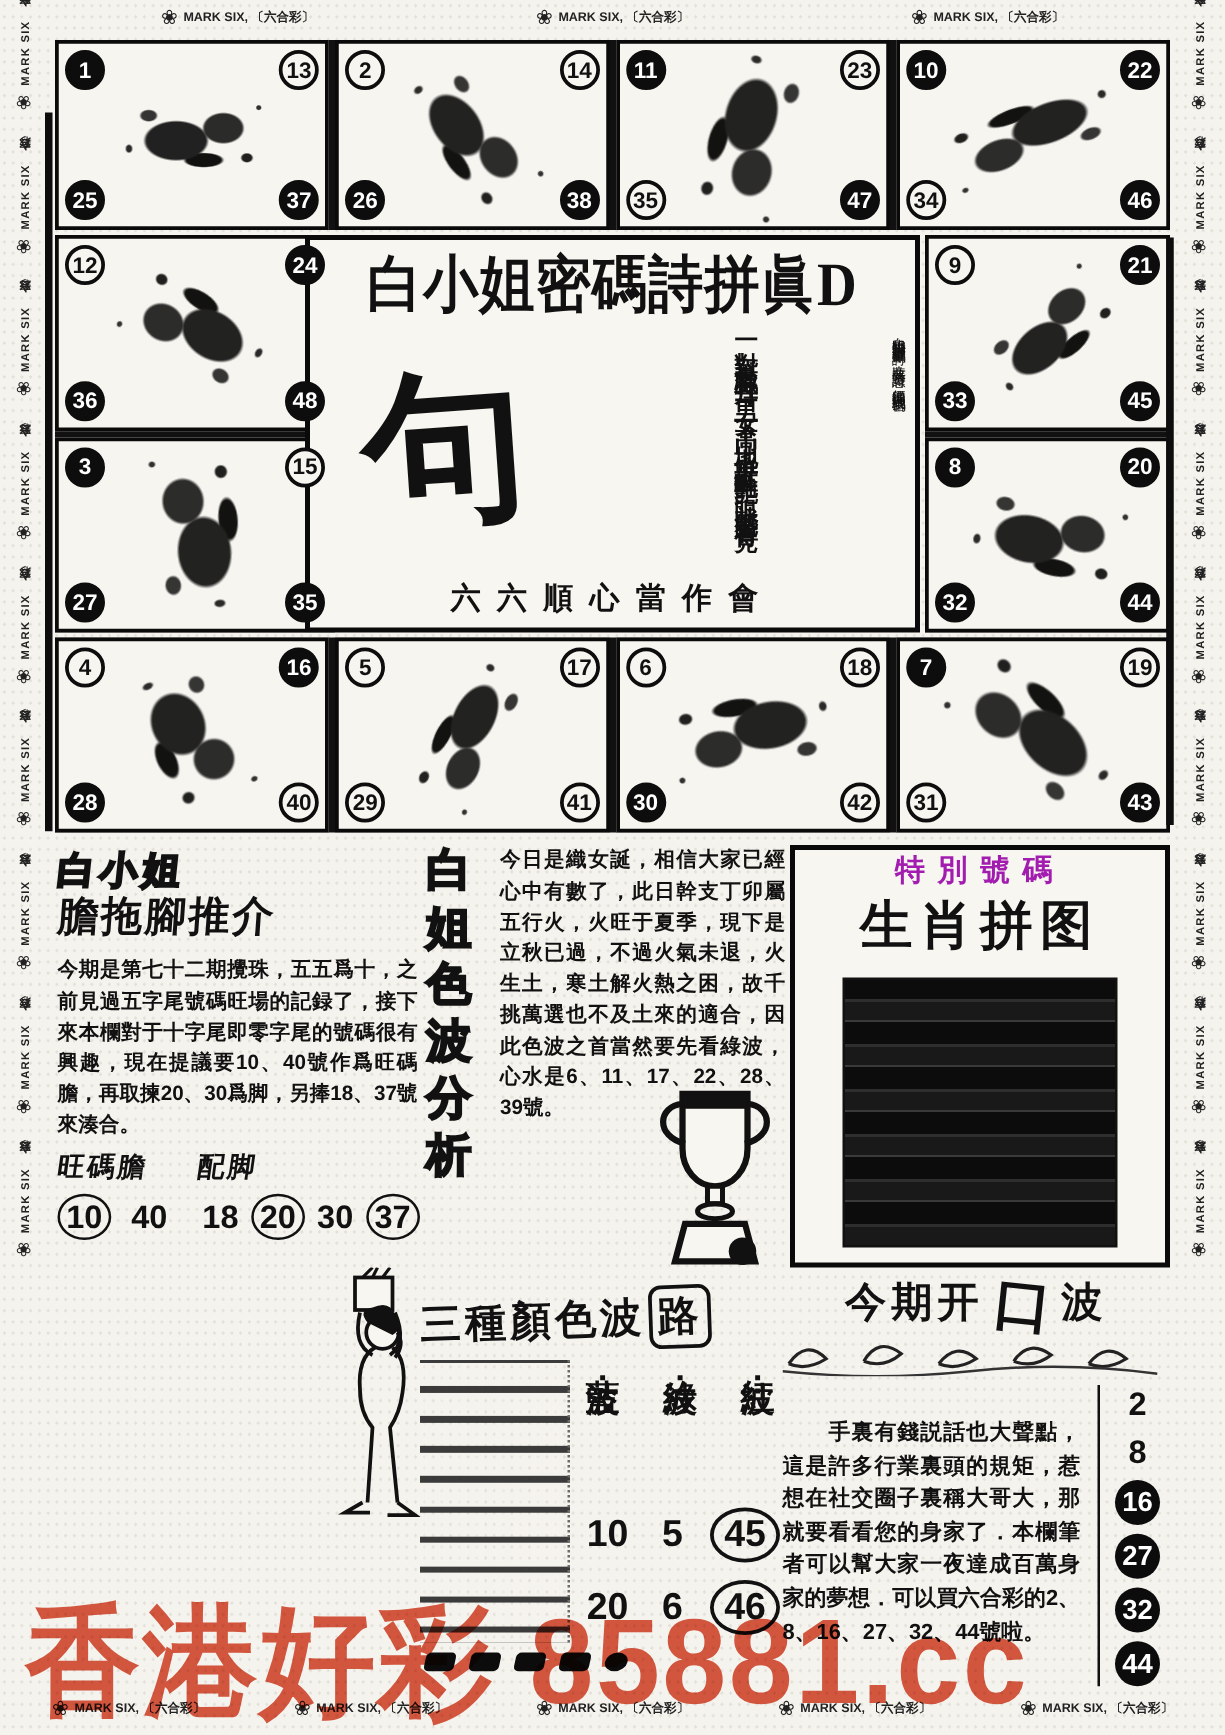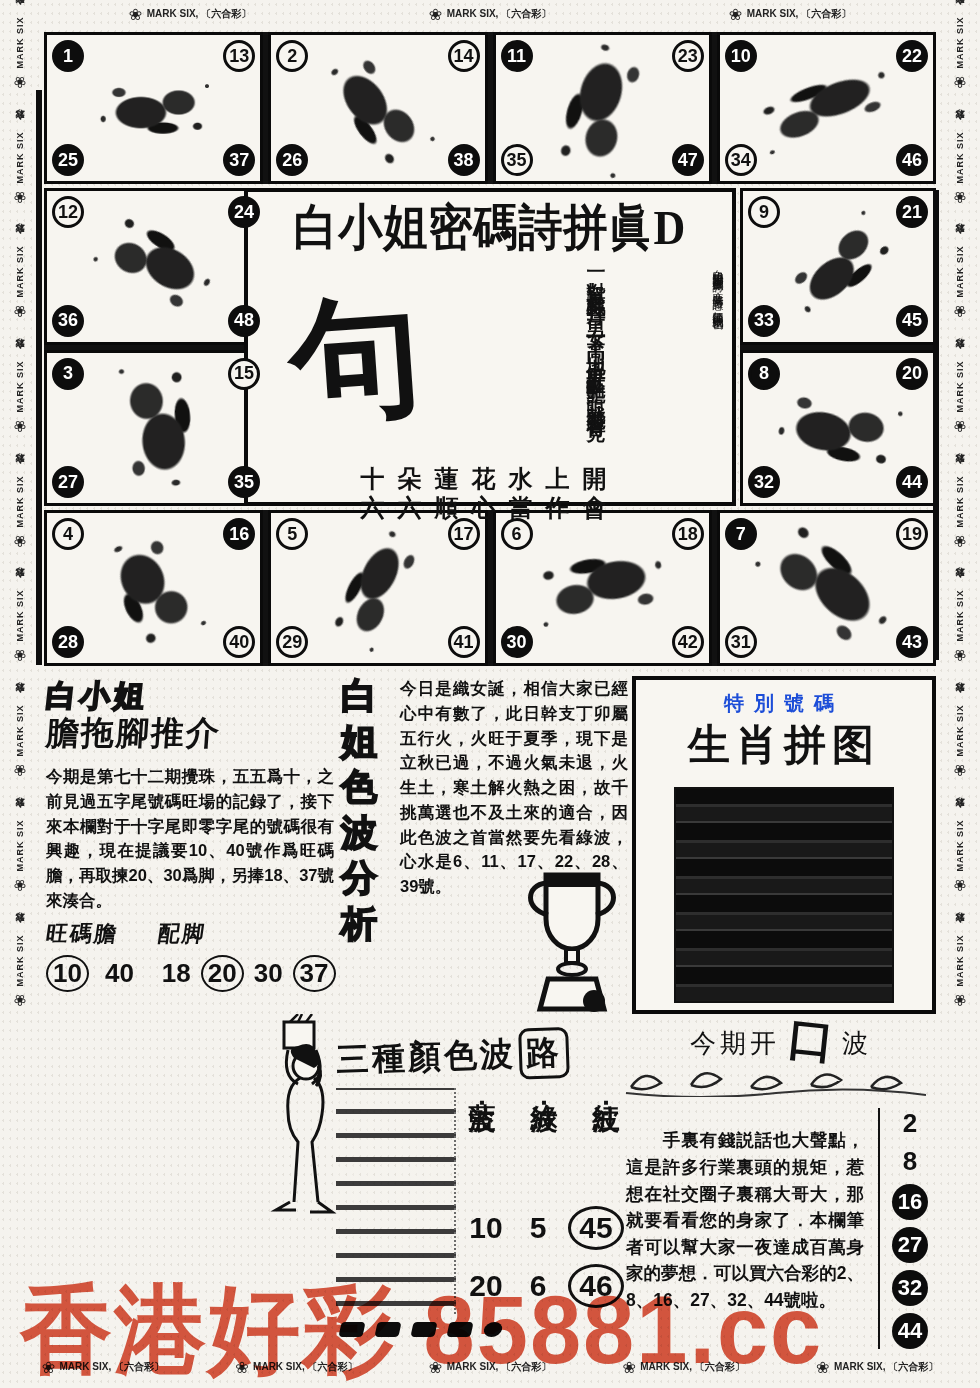--- a/index.html
+++ b/index.html
@@ -54,21 +54,21 @@
   .lblRow{display:flex;gap:40px;margin-top:6px;}
   .lbl{font-size:22px;font-weight:900;letter-spacing:2px;transform:skewX(-8deg);}
   .numRow{display:flex;align-items:center;gap:14px;margin-top:6px;font-weight:bold;font-size:26px;}
   .num.circled{border:2.5px solid #111;border-radius:50%;padding:1px 5px;}
   #waveBlock{position:absolute;left:336px;top:676px;width:292px;height:335px;}
   #waveTitle{position:absolute;left:0;top:0;width:46px;display:flex;flex-direction:column;gap:6px;}
   .wtchar{font-size:36px;line-height:1.1;text-align:center;color:#fff;-webkit-text-stroke:2px #111;text-shadow:0 0 1px #111;font-weight:900;}
   #waveBody{margin-left:64px;font-size:16.5px;line-height:1.5;text-align:justify;font-weight:600;}
   #trophy{position:absolute;right:0;bottom:-6px;}
   #puzzlePanel{position:absolute;left:632px;top:676px;width:304px;height:338px;border:4px solid #0a0a0a;box-sizing:border-box;background:#f8f6f1;text-align:center;}
-  #puzzlePanel .ph{margin-top:10px;font-size:20px;letter-spacing:10px;font-family:"Liberation Serif","DejaVu Serif",serif;font-weight:bold;color:#1d4ed8;}
+  #puzzlePanel .ph{font-size:24px;letter-spacing:10px;font-family:"Liberation Serif","DejaVu Serif",serif;font-weight:bold;color:#a21caf;}
   #puzzlePanel .pt{font-size:42px;font-weight:900;letter-spacing:6px;font-family:"Liberation Serif","DejaVu Serif",serif;}
   #puzzleImg{margin:16px auto 0;width:216px;height:212px;background:
       repeating-linear-gradient(0deg,#191919 0 14px,#2e2e2e 14px 17px,#0c0c0c 17px 34px,#3a3a3a 34px 36px),
       repeating-linear-gradient(90deg,rgba(255,255,255,.14) 0 9px,rgba(0,0,0,.3) 9px 26px);
       box-shadow:0 0 0 2px #111;}
   .cornerMark{position:absolute;width:26px;height:26px;border:4px solid #0a0a0a;}
   
   #joke{position:absolute;left:46px;top:1028px;width:292px;}
   #joke .jt{font-size:37px;letter-spacing:2px;}
   #joke .jb{margin-top:8px;font-family:"Liberation Serif","DejaVu Serif",serif;font-size:17.5px;line-height:1.62;white-space:pre-line;font-weight:600;}
@@ -82,21 +82,21 @@
   #waveTable{position:absolute;left:128px;top:52px;width:160px;}
   .wheadRow{display:flex;justify-content:space-between;}
   .wavehead{writing-mode:vertical-rl;font-family:"Liberation Serif","DejaVu Serif",serif;font-size:27px;font-weight:900;letter-spacing:2px;height:110px;}
   .wrow{display:flex;justify-content:space-between;align-items:center;margin-top:14px;font-weight:bold;font-size:30px;}
   .wnum{min-width:44px;text-align:center;}
   .wnum.circled{border:3px solid #111;border-radius:50%;padding:2px 3px;}
   #blobRow{position:absolute;left:4px;top:292px;display:flex;gap:12px;}
   .blob{width:24px;height:15px;background:#0c0c0c;border-radius:4px;transform:skewX(-12deg);}
   #issue{position:absolute;left:626px;top:1020px;width:310px;height:334px;}
   #issue .ih{display:flex;align-items:flex-end;justify-content:center;gap:8px;font-family:"Liberation Serif","DejaVu Serif",serif;}
-  #issue .ih .t1,#issue .ih .t3{font-size:26px;font-weight:normal;letter-spacing:4px;}
+  #issue .ih .t1,#issue .ih .t3{font-size:33px;font-weight:bold;letter-spacing:4px;}
   #issue .ih .t2{font-size:46px;font-weight:900;transform:rotate(6deg);line-height:.9;}
   #issue .ib{margin-top:26px;width:238px;font-size:17.5px;line-height:1.52;font-weight:700;text-align:justify;}
   #issueNums{position:absolute;right:8px;top:88px;display:flex;flex-direction:column;align-items:center;gap:7px;border-left:2px solid #111;padding-left:12px;}
   .inum{font-size:26px;font-weight:900;}
   .inum.dark{width:36px;height:36px;border-radius:50%;background:#0c0c0c;color:#fff;display:flex;align-items:center;justify-content:center;font-size:22px;}
   #waveDoodle{margin-top:2px;}
   
   #watermark{position:absolute;left:20px;top:1268px;z-index:40;font-weight:900;font-size:92px;letter-spacing:2px;white-space:nowrap;
      color:rgba(214,66,40,.88);mix-blend-mode:multiply;font-family:"Liberation Sans","DejaVu Sans",sans-serif;transform:scaleY(1.05);}
 </style>
@@ -242,21 +242,20 @@
       <div class="bigChar">句</div>
       <div class="vertArea">
         <div class="introV">白小姐特別本獻神童獻碼詩，妝要隋透詩意，便從圖中找到密碼。</div>
         <span class="poemLine">一對鴛鴦戲牡丹</span>
         <span class="poemLine">一男一女下高山</span>
         <span class="poemLine">地上鮮果紅艷艷</span>
         <span class="poemLine">一眼就能看得見</span>
       </div>
     </div>
     <div class="botLines">
-      <div>十朵蓮花水上開</div>
       <div>六六順心當作會</div>
     </div>
   </div>
 
   <div id="recommend">
     <div class="h1 blockhead-outline">白小姐</div>
     <div class="h2">膽拖腳推介</div>
     <div class="body">今期是第七十二期攪珠，五五爲十，之前見過五字尾號碼旺場的記録了，接下來本欄對于十字尾即零字尾的號碼很有興趣，現在提議要10、40號作爲旺碼膽，再取揀20、30爲脚，另捧18、37號來湊合。</div>
     <div class="lblRow">
       <span class="lbl">旺碼膽</span>

